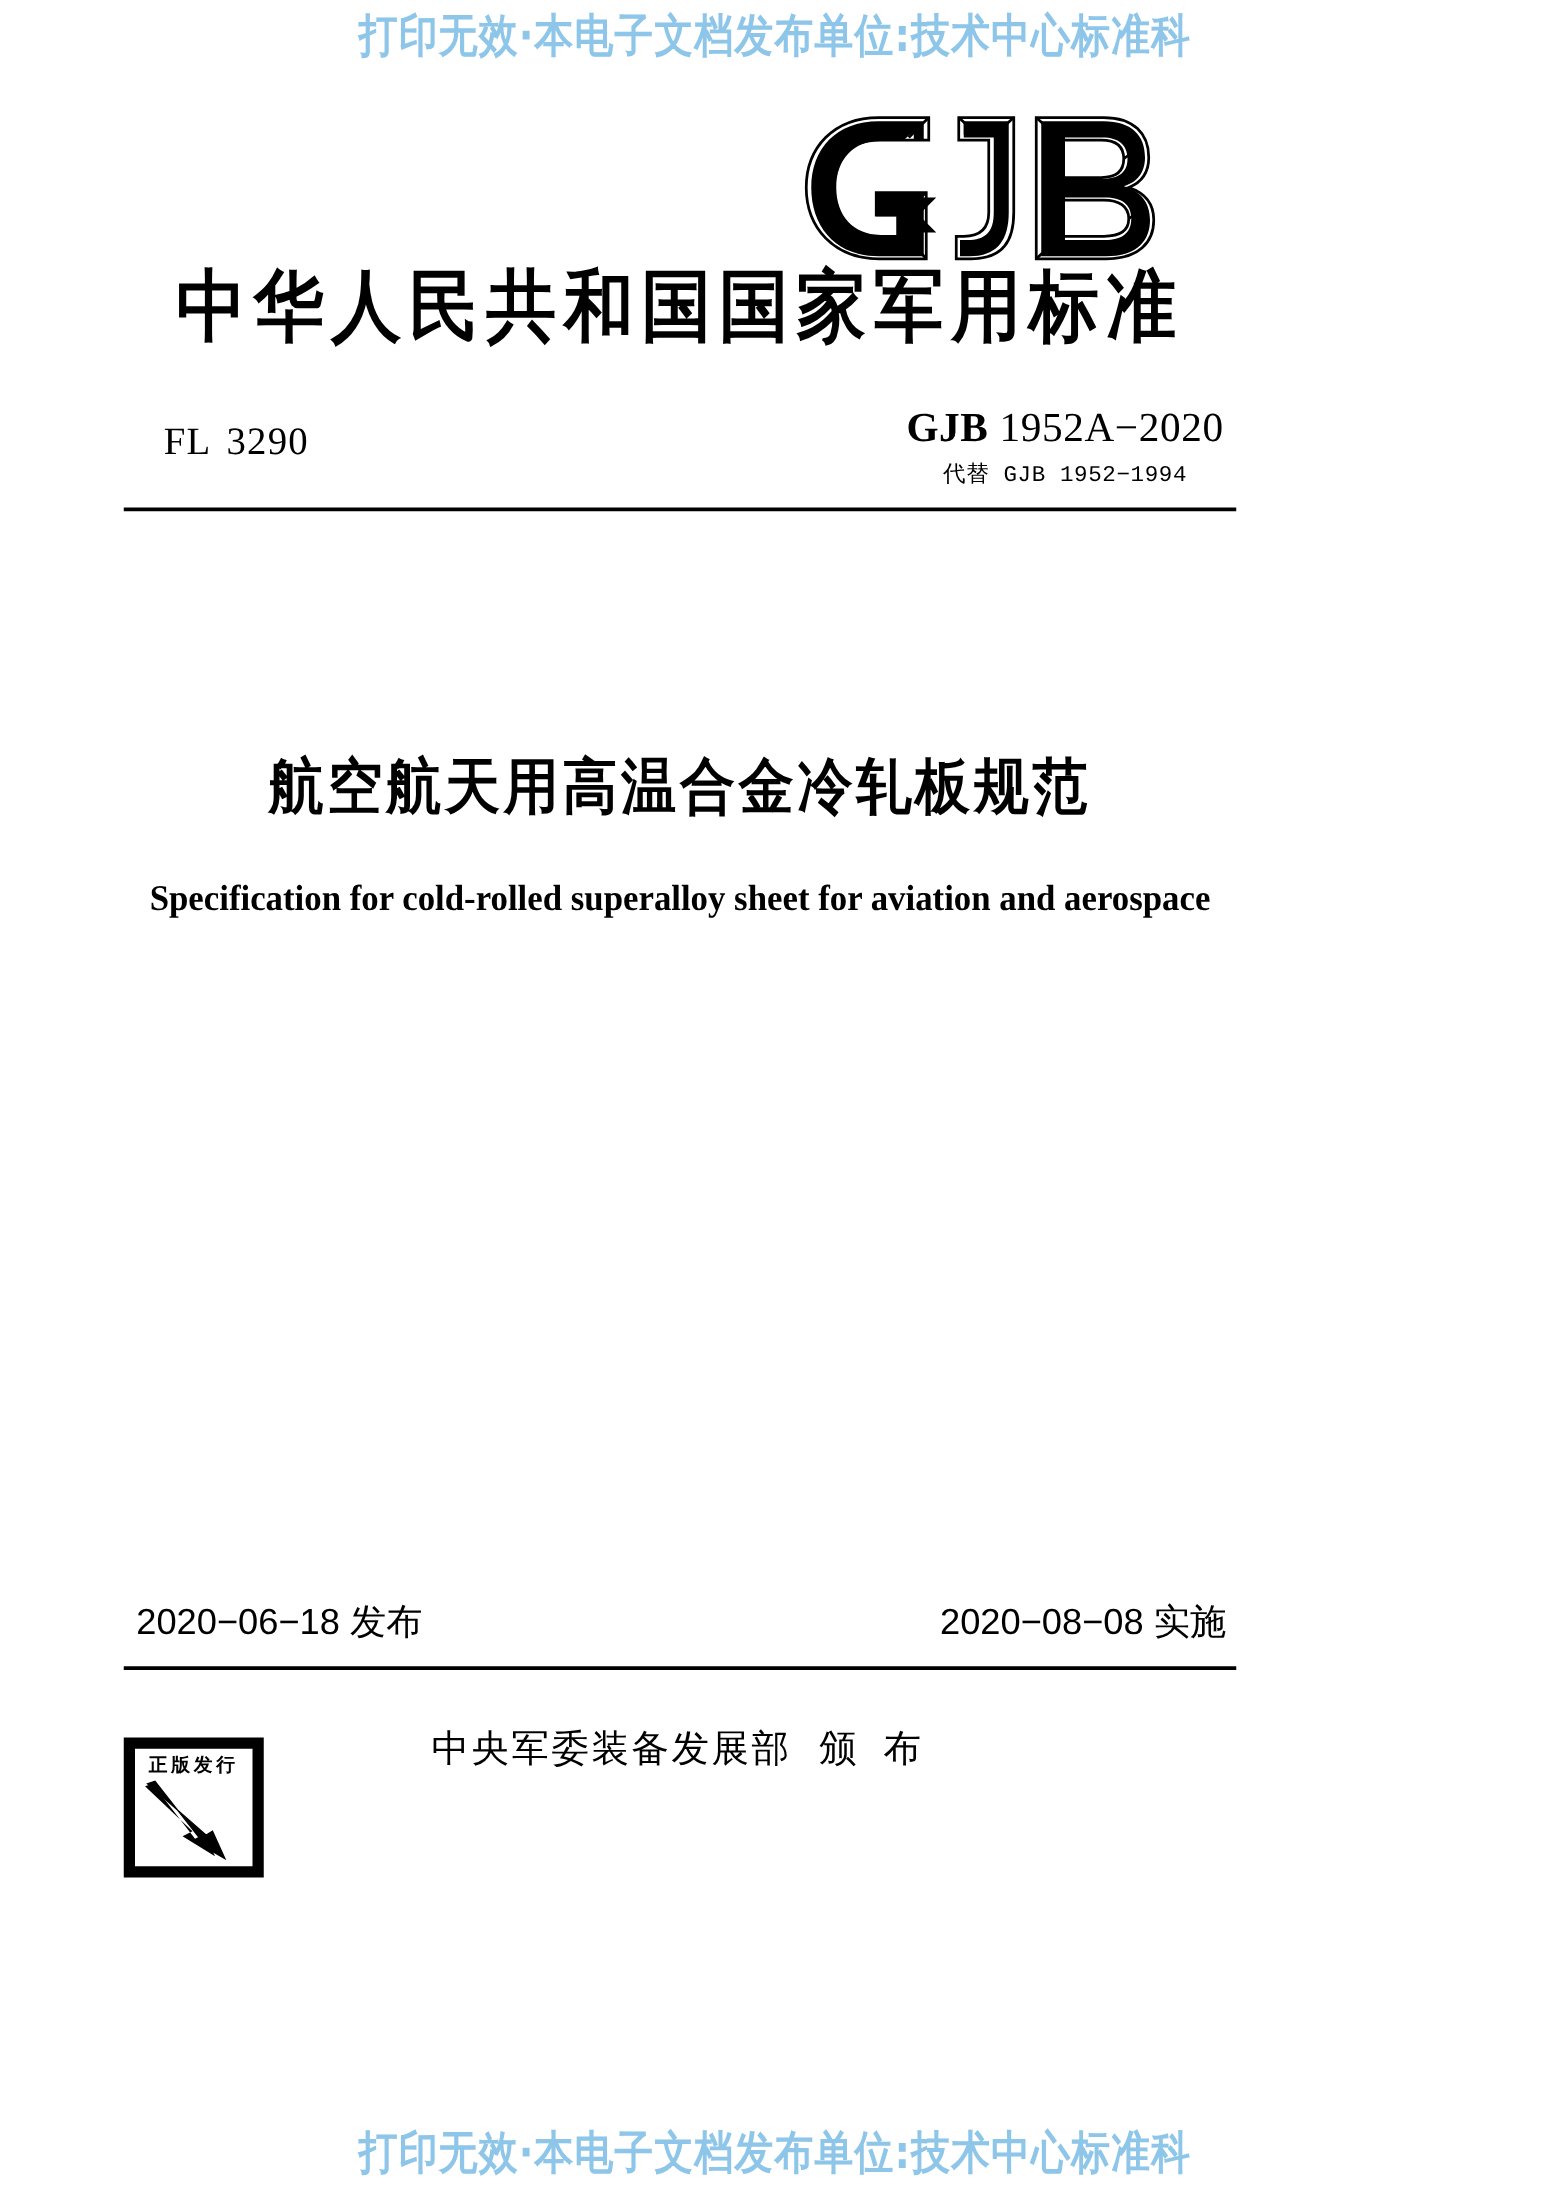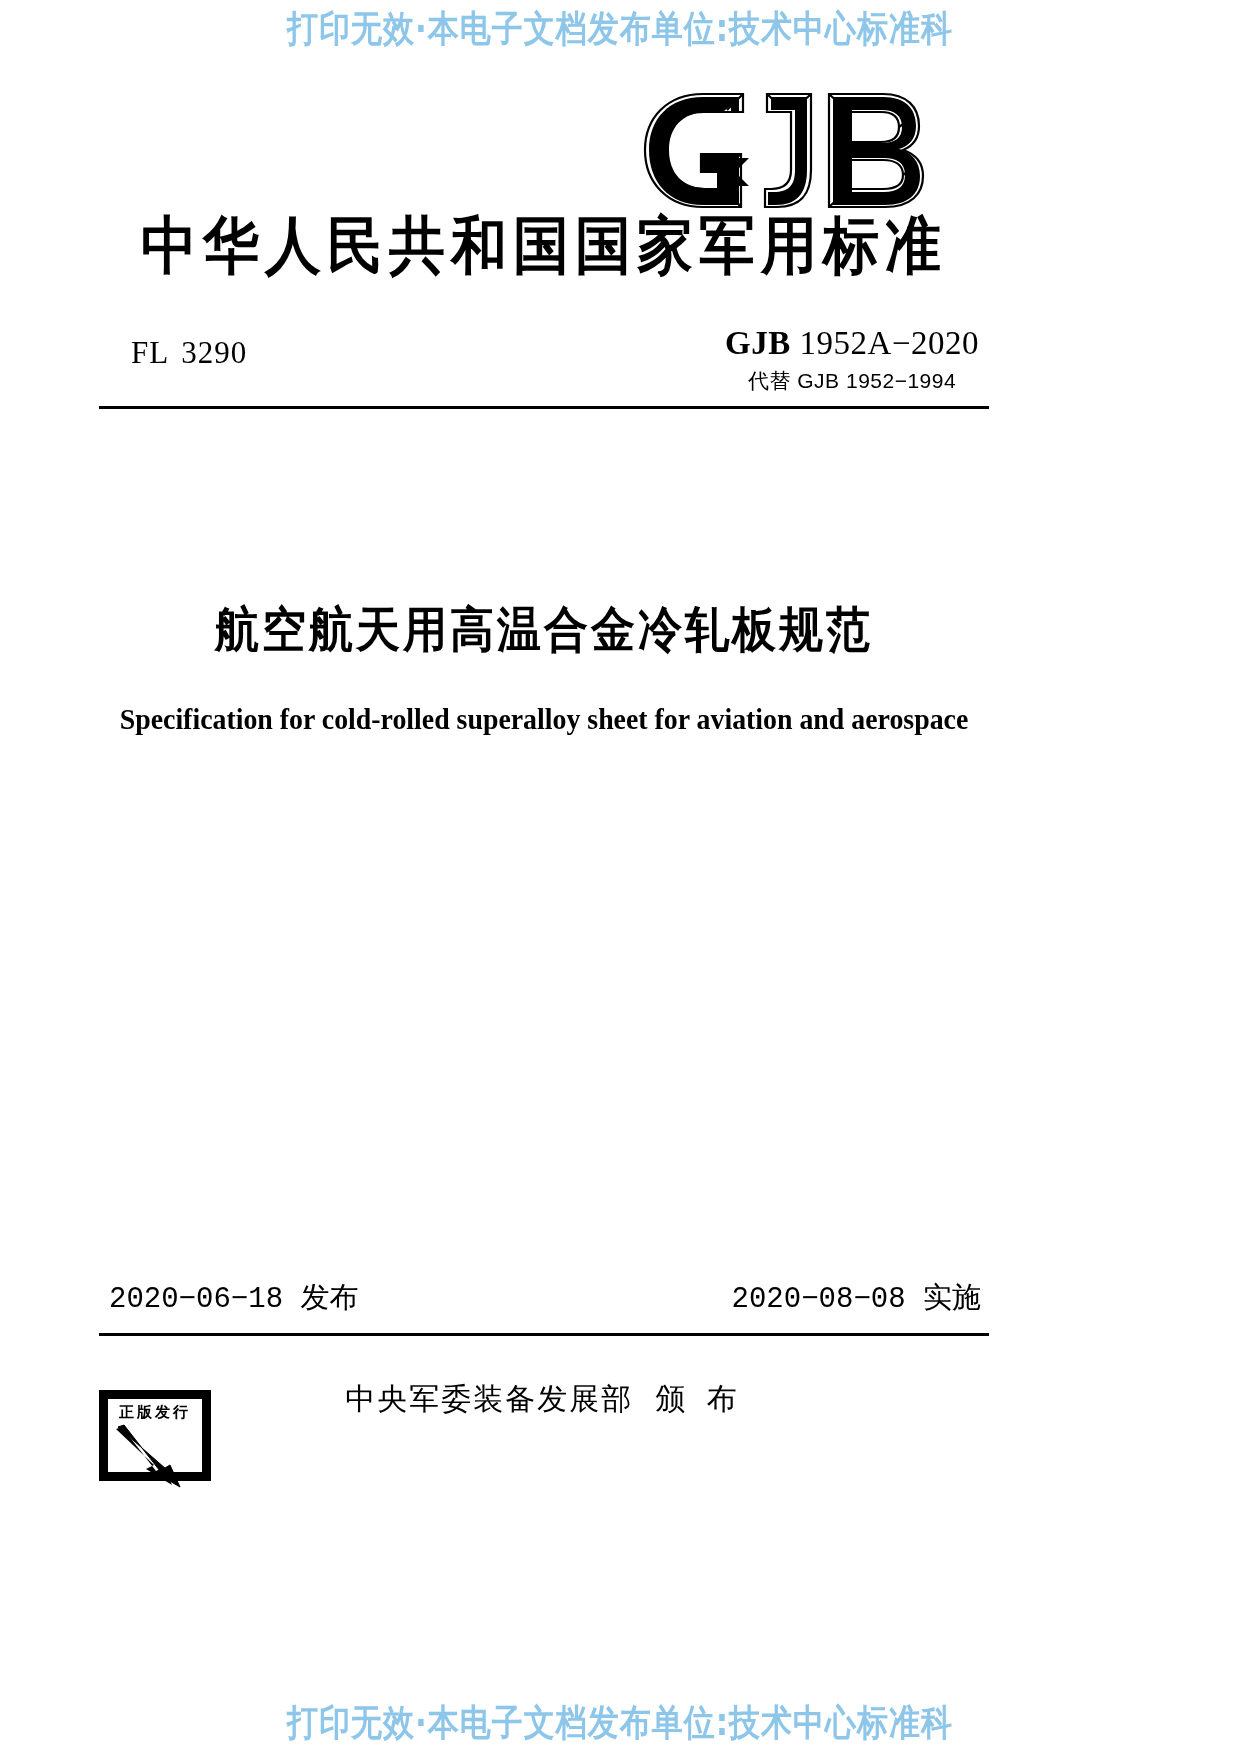--- a/index.html
+++ b/index.html
@@ -91,22 +91,22 @@
     white-space: nowrap;
   }
   .std-main {
     font-family: "Liberation Serif", "DejaVu Serif", serif;
     font-size: 33px;
     letter-spacing: 0.5px;
   }
   .std-main .bold-part { font-weight: bold; }
   .std-sub {
     margin-top: 5px;
-    font-family: Liberation Sans, sans-serif;
-    font-size: 21px;
+    font-family: Liberation Mono, monospace;
+    font-size: 18px;
     letter-spacing: 0.5px;
   }
 
   
   .rule {
     position: absolute;
     left: 0;
     width: 890px;
     background: #000;
   }
@@ -148,21 +148,21 @@
   .date-row {
     position: absolute;
     left: 0;
     top: 1278px;
     width: 890px;
     height: 40px;
   }
   .date-issue, .date-effect {
     position: absolute;
     top: 0;
-    font-family: Liberation Mono, monospace;
+    font-family: Liberation Sans, sans-serif;
     font-size: 29px;
     letter-spacing: 0px;
     white-space: nowrap;
   }
   .date-issue { left: 10px; }
   .date-effect { right: 8px; }
 
   
   .publisher {
     position: absolute;
@@ -177,21 +177,21 @@
     white-space: nowrap;
   }
   .publisher .pub-verb { margin-left: 22px; letter-spacing: 6px; }
 
   
   .seal {
     position: absolute;
     left: 0px;
     top: 1390px;
     width: 112px;
-    height: 91px;
+    height: 112px;
     border: 9px solid #000;
     box-sizing: border-box;
     background: #fff;
   }
   .seal-label {
     position: absolute;
     left: 0;
     top: 4px;
     width: 100%;
     text-align: center;

